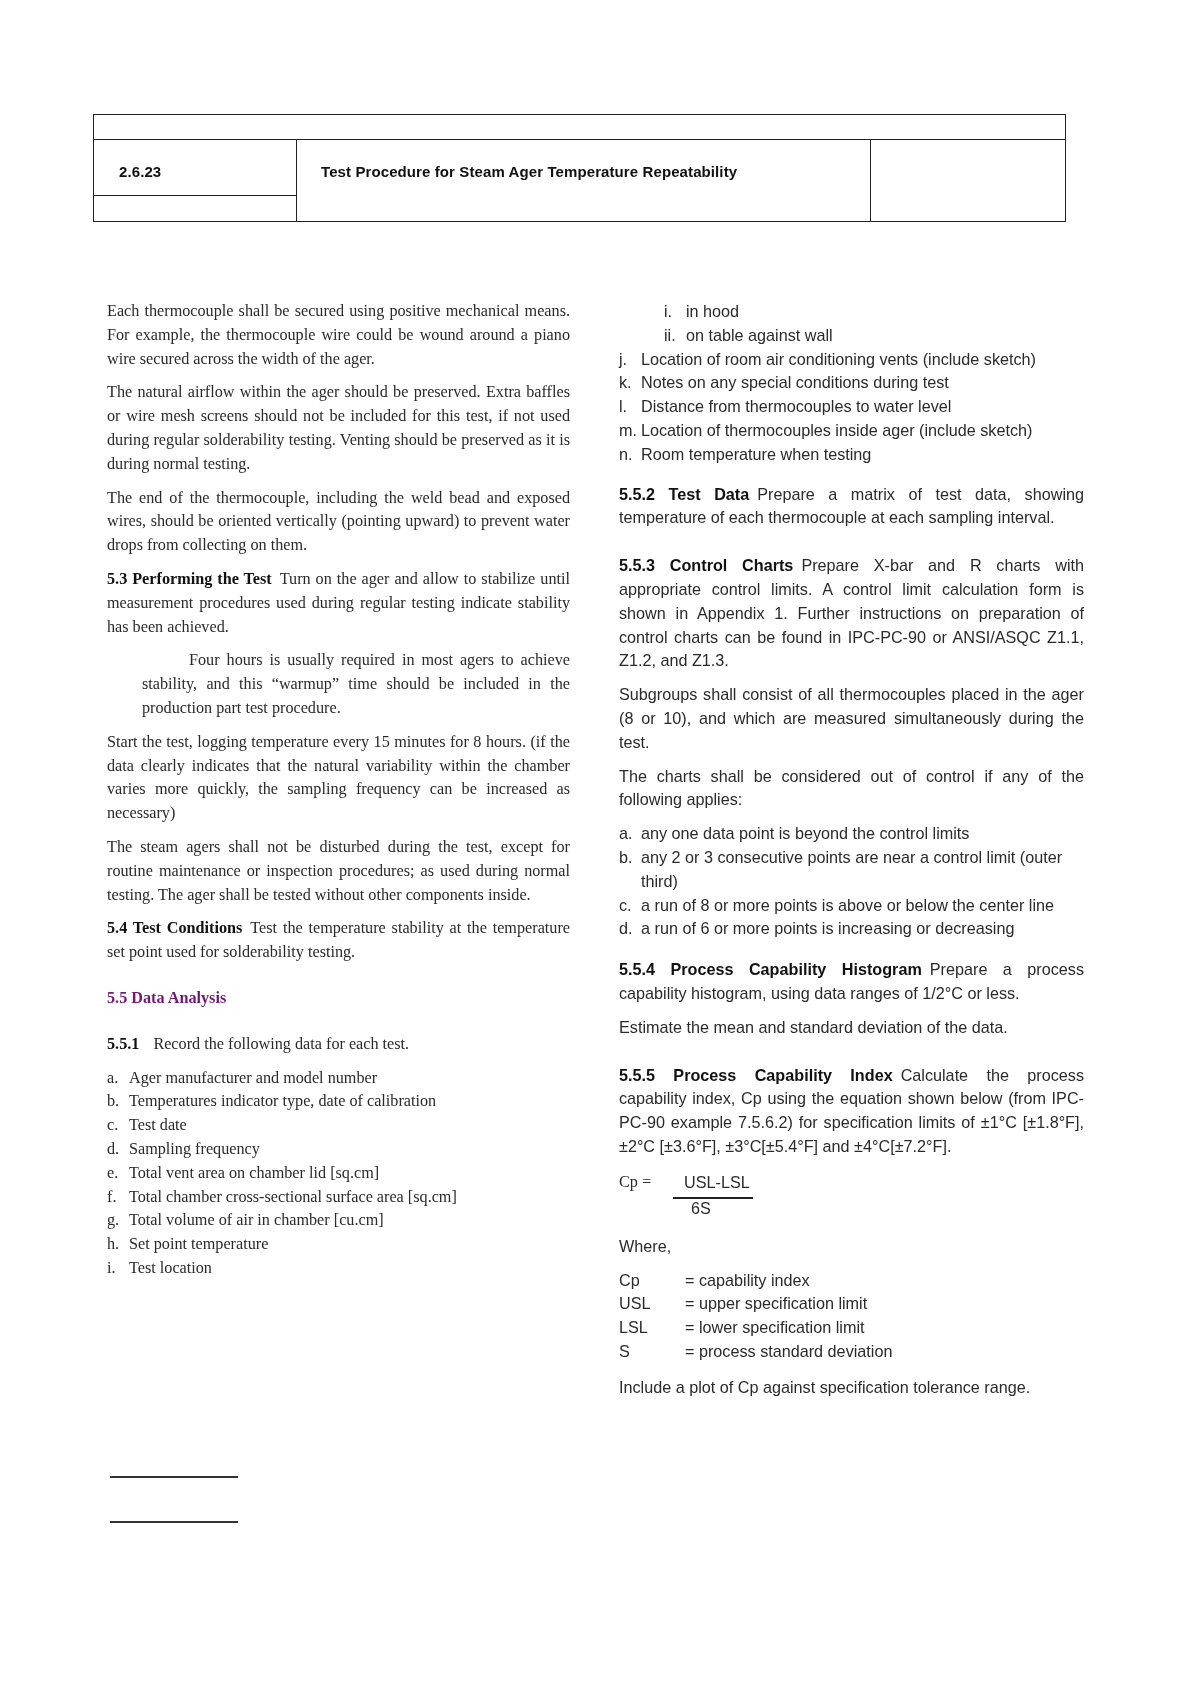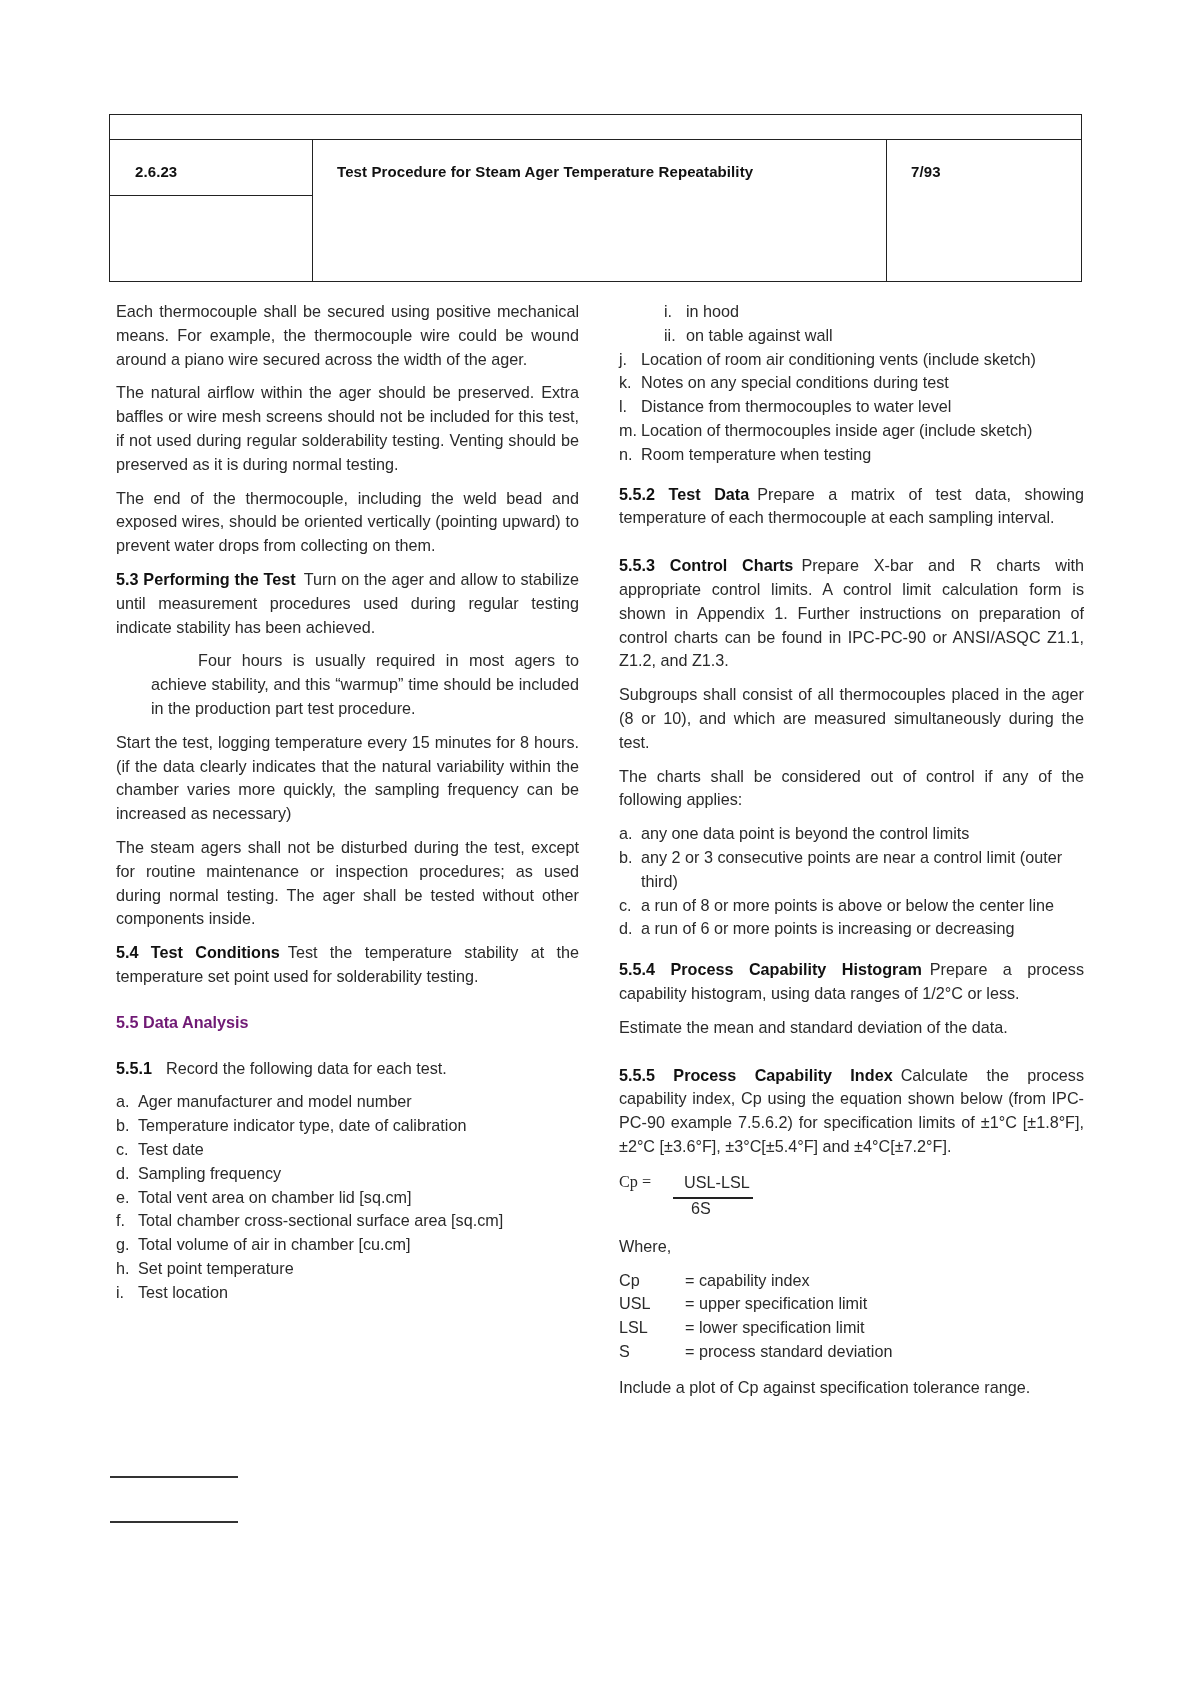--- a/index.html
+++ b/index.html
@@ -1,35 +1,35 @@
 <!DOCTYPE html>
 <html><head>
 <meta charset="utf-8">
 <style>
   html, body { margin: 0; padding: 0; background: #ffffff; }
   body {
     width: 1191px; height: 1684px; position: relative; overflow: hidden;
     font-family: "Liberation Sans", sans-serif; color: #222;
   }
   .hdr {
-    position: absolute; left: 109px; top: 114px; width: 973px; height: 168px;
+    position: absolute; left: 93px; top: 114px; width: 973px; height: 108px;
     border: 1.5px solid #222; box-sizing: border-box; padding-left: 48px;
   }
   .hdr .toprow { position: absolute; left: 0; right: 0; top: 0; height: 24px; border-bottom: 1.5px solid #222; }
   .hdr .c1 { position: absolute; left: 0; top: 24px; width: 202px; bottom: 0; border-right: 1.5px solid #222; }
   .hdr .c1 .c1top { position: absolute; left: 0; right: 0; top: 0; height: 56px; border-bottom: 1.5px solid #222; }
   .hdr .c2 { position: absolute; left: 202px; top: 24px; width: 574px; bottom: 0; border-right: 1px solid #222; }
   .hdr .c3 { position: absolute; left: 776px; top: 24px; right: 0; bottom: 0; }
   .hdr .txt { position: absolute; top: 24px; font-weight: bold; font-size: 15px; color: #111; letter-spacing: 0.1px; }
   .hdr .c1 .txt { left: 25px; }
   .hdr .c2 .txt { left: 25px; }
   .hdr .c3 .txt { left: 25px; }
 
   .col { position: absolute; top: 300px; font-size: 16.2px; line-height: 23.8px; color: #2a2a2a; }
-  .col.left { left: 116px; width: 463px; }
+  .col.left { left: 107px; width: 463px; font-family: Liberation Serif, serif; }
   .col.right { left: 619px; width: 465px; }
   p { margin: 0 0 10px 0; text-align: justify; }
   .gap { }
   .note { padding-left: 35px; text-indent: 47px; }
   b.h { font-weight: bold; color: #111; margin-right: 8px; }
   .sechead { font-weight: bold; color: #701a75; margin: 22px 0 22px 0; }
   ul.alist { list-style: none; margin: 0; padding: 0; }
   ul.alist li { position: relative; padding-left: 22px; }
   ul.alist li .lbl { position: absolute; left: 0; }
   ul.sub { list-style: none; margin: 0; padding: 0 0 0 45px; }
@@ -52,39 +52,36 @@
 <div class="hdr">
   <div class="toprow"></div>
   <div class="c1">
     <div class="c1top">
       <span class="txt">2.6.23</span>
     </div>
   </div>
   <div class="c2">
     <span class="txt">Test Procedure for Steam Ager Temperature Repeatability</span>
   </div>
-  <div class="c3">
-    <span class="txt">7/93</span>
-  </div>
 </div>
 
 <div class="col left">
   <p>Each thermocouple shall be secured using positive mechanical means. For example, the thermocouple wire could be wound around a piano wire secured across the width of the ager.</p>
   <p>The natural airflow within the ager should be preserved. Extra baffles or wire mesh screens should not be included for this test, if not used during regular solderability testing. Venting should be preserved as it is during normal testing.</p>
   <p class="gap">The end of the thermocouple, including the weld bead and exposed wires, should be oriented vertically (pointing upward) to prevent water drops from collecting on them.</p>
   <p class="gap"><b class="h">5.3 Performing the Test</b><span>Turn on the ager and allow to stabilize until measurement procedures used during regular testing indicate stability has been achieved.</span></p>
   <p class="note">Four hours is usually required in most agers to achieve stability, and this “warmup” time should be included in the production part test procedure.</p>
   <p>Start the test, logging temperature every 15 minutes for 8 hours. (if the data clearly indicates that the natural variability within the chamber varies more quickly, the sampling frequency can be increased as necessary)</p>
   <p>The steam agers shall not be disturbed during the test, except for routine maintenance or inspection procedures; as used during normal testing. The ager shall be tested without other components inside.</p>
   <p class="gap"><b class="h">5.4 Test Conditions</b><span>Test the temperature stability at the temperature set point used for solderability testing.</span></p>
   <div class="sechead">5.5  Data Analysis</div>
   <p><b class="h" style="margin-right:14px">5.5.1</b><span>Record the following data for each test.</span></p>
   <ul class="alist">
     <li><span class="lbl">a.</span><span>Ager manufacturer and model number</span></li>
-    <li><span class="lbl">b.</span><span>Temperature indicator type, date of calibration</span></li>
+    <li><span class="lbl">b.</span><span>Temperatures indicator type, date of calibration</span></li>
     <li><span class="lbl">c.</span><span>Test date</span></li>
     <li><span class="lbl">d.</span><span>Sampling frequency</span></li>
     <li><span class="lbl">e.</span><span>Total vent area on chamber lid [sq.cm]</span></li>
     <li><span class="lbl">f.</span><span>Total chamber cross-sectional surface area [sq.cm]</span></li>
     <li><span class="lbl">g.</span><span>Total volume of air in chamber [cu.cm]</span></li>
     <li><span class="lbl">h.</span><span>Set point temperature</span></li>
     <li><span class="lbl">i.</span><span>Test location</span></li>
   </ul>
 </div>
 

